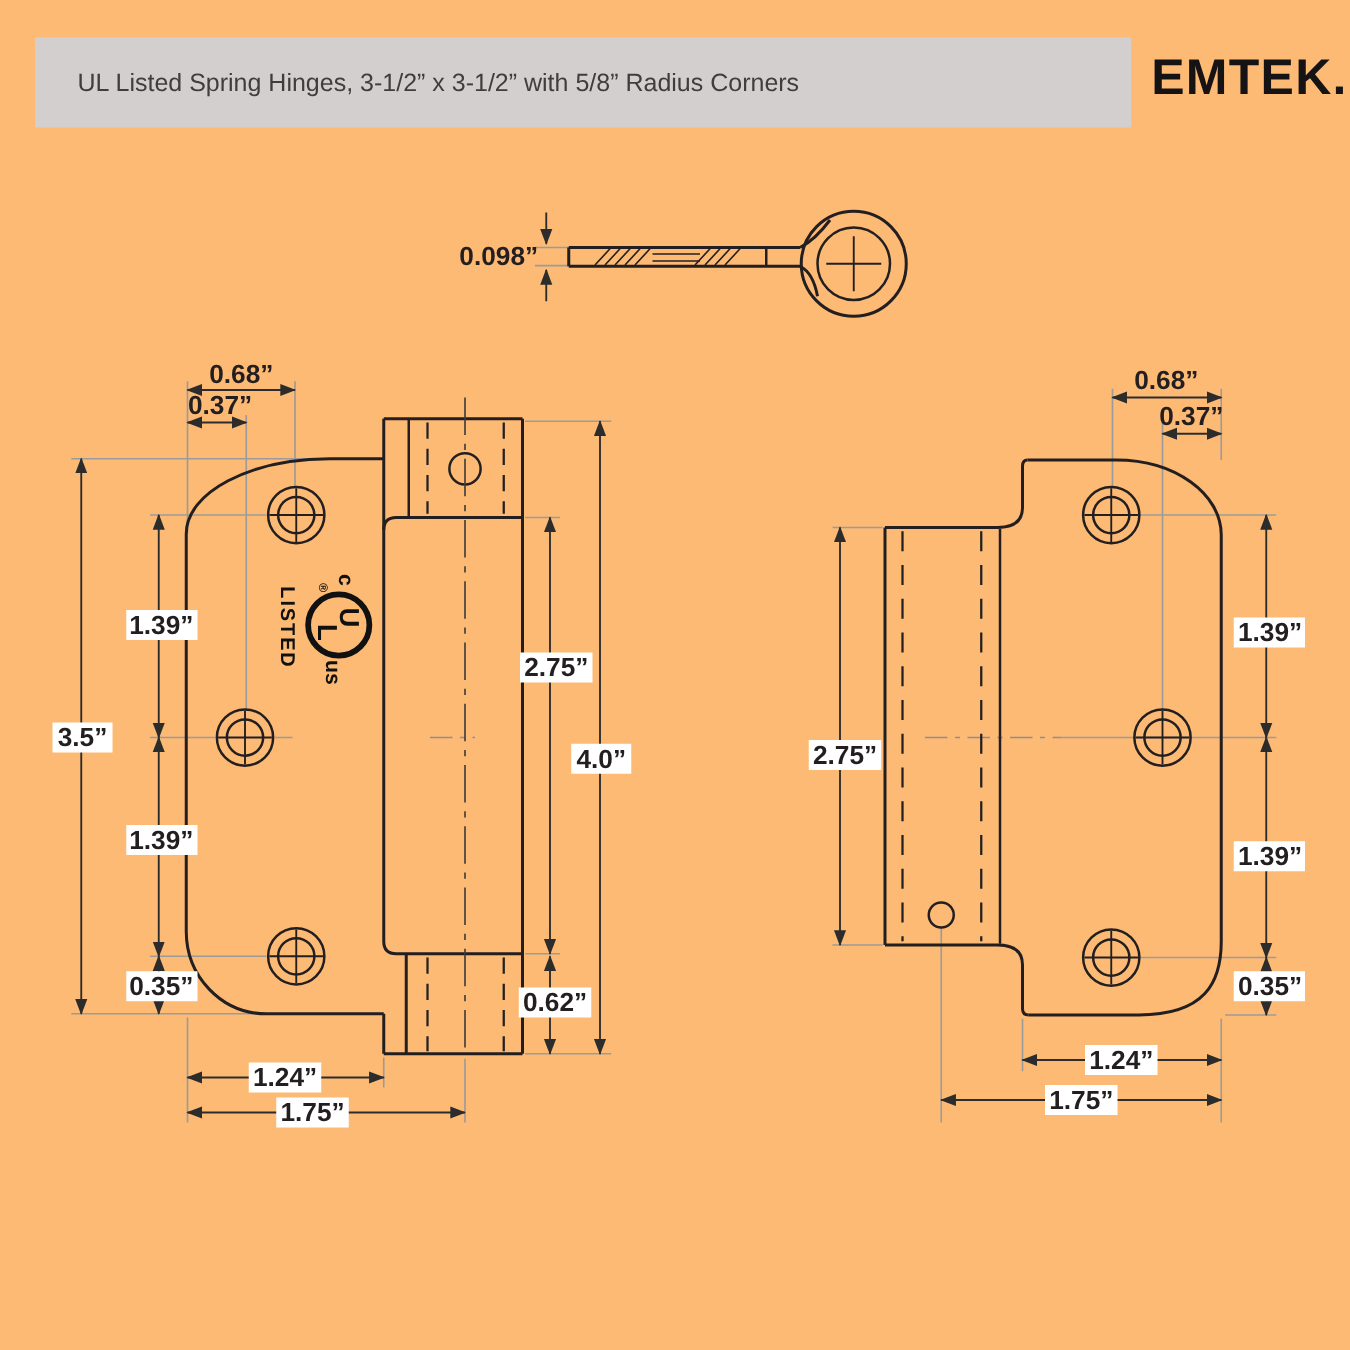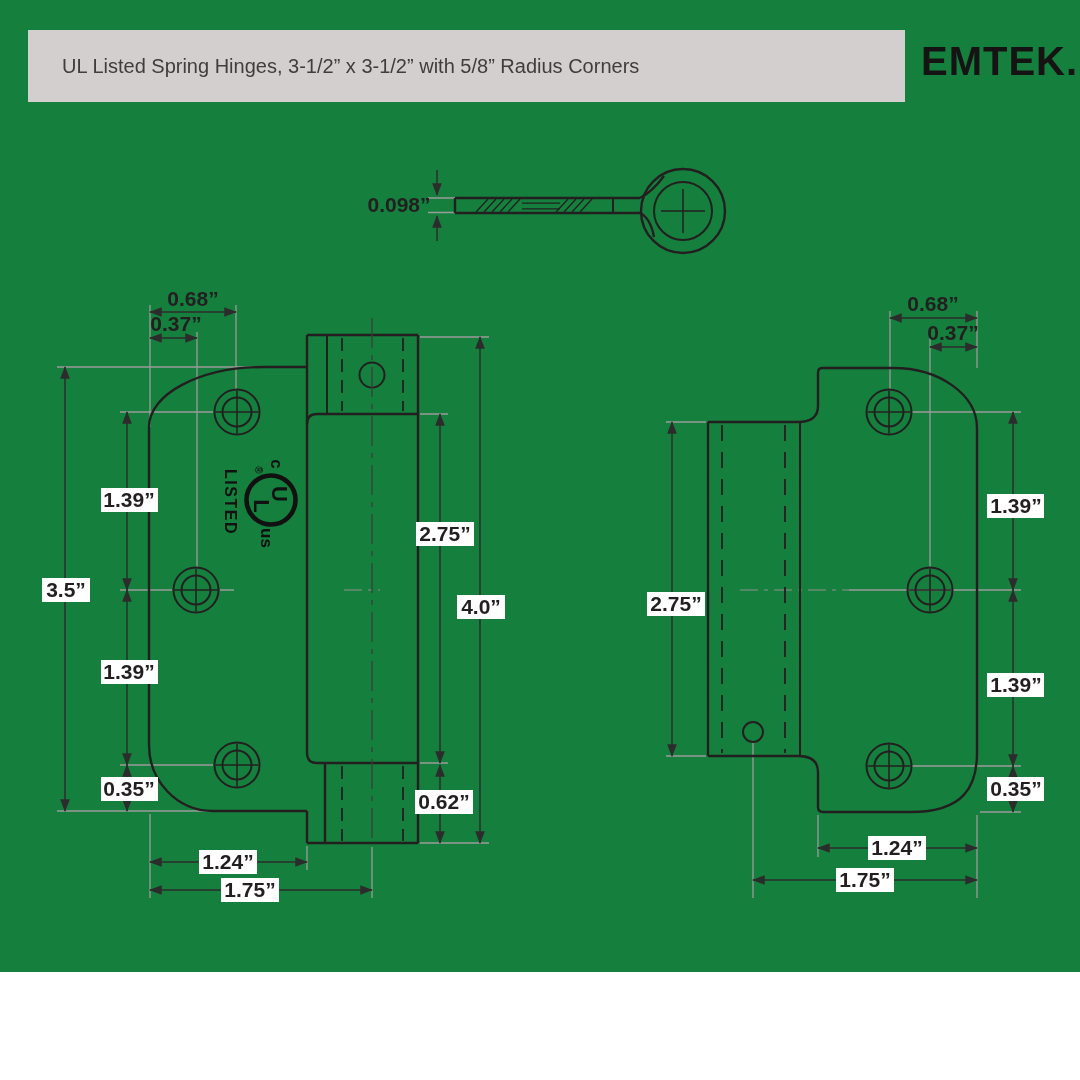--- a/index.html
+++ b/index.html
@@ -1,16 +1,16 @@
 <!DOCTYPE html>
 <html><head>
 <meta charset="utf-8">
 <style>
   html,body{margin:0;padding:0;background:#ffffff;}
-  .stage{position:relative;width:1080px;height:972px;background:#15803d;overflow:hidden;
+  .stage{position:relative;width:1080px;height:1080px;background:#fdba74;overflow:hidden;
          font-family:"Liberation Sans",sans-serif;}
   svg text{font-family:"Liberation Sans",sans-serif;}
   .ol   {stroke:#231f20;stroke-width:2.4;fill:none;}
   .ol2  {stroke:#231f20;stroke-width:2;fill:none;}
   .dashH{stroke:#231f20;stroke-width:1.8;fill:none;stroke-dasharray:13 8;}
   .dashS{stroke:#231f20;stroke-width:1.8;fill:none;stroke-dasharray:16 11;}
   .cl   {stroke:#3d3d3d;stroke-width:1.3;fill:none;stroke-dasharray:30 7 5 7;}
   .clh  {stroke:#8f8f8f;stroke-width:1.2;fill:none;stroke-dasharray:18 6 4 6;}
   .ext  {stroke:#9b9b9b;stroke-width:1.3;fill:none;}
   .dim  {stroke:#2c2c2c;stroke-width:1.5;fill:none;}

